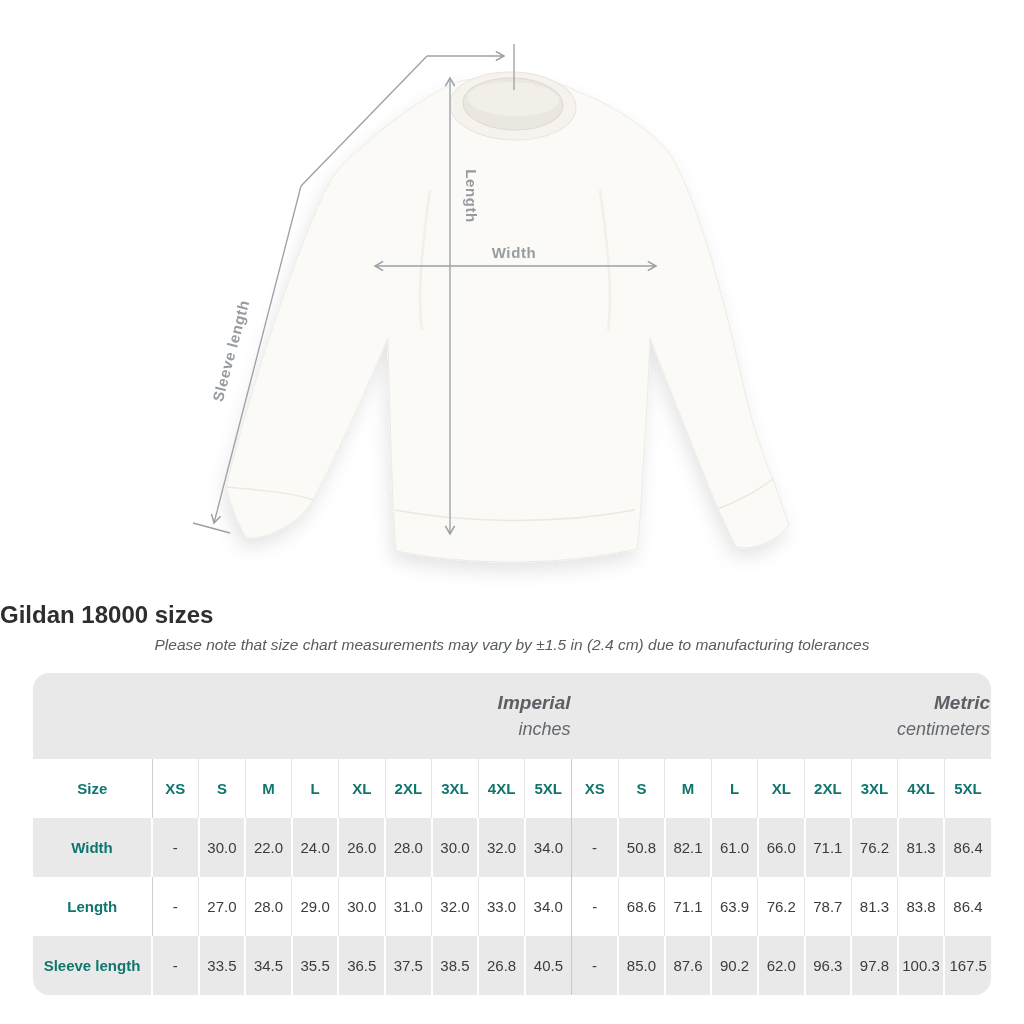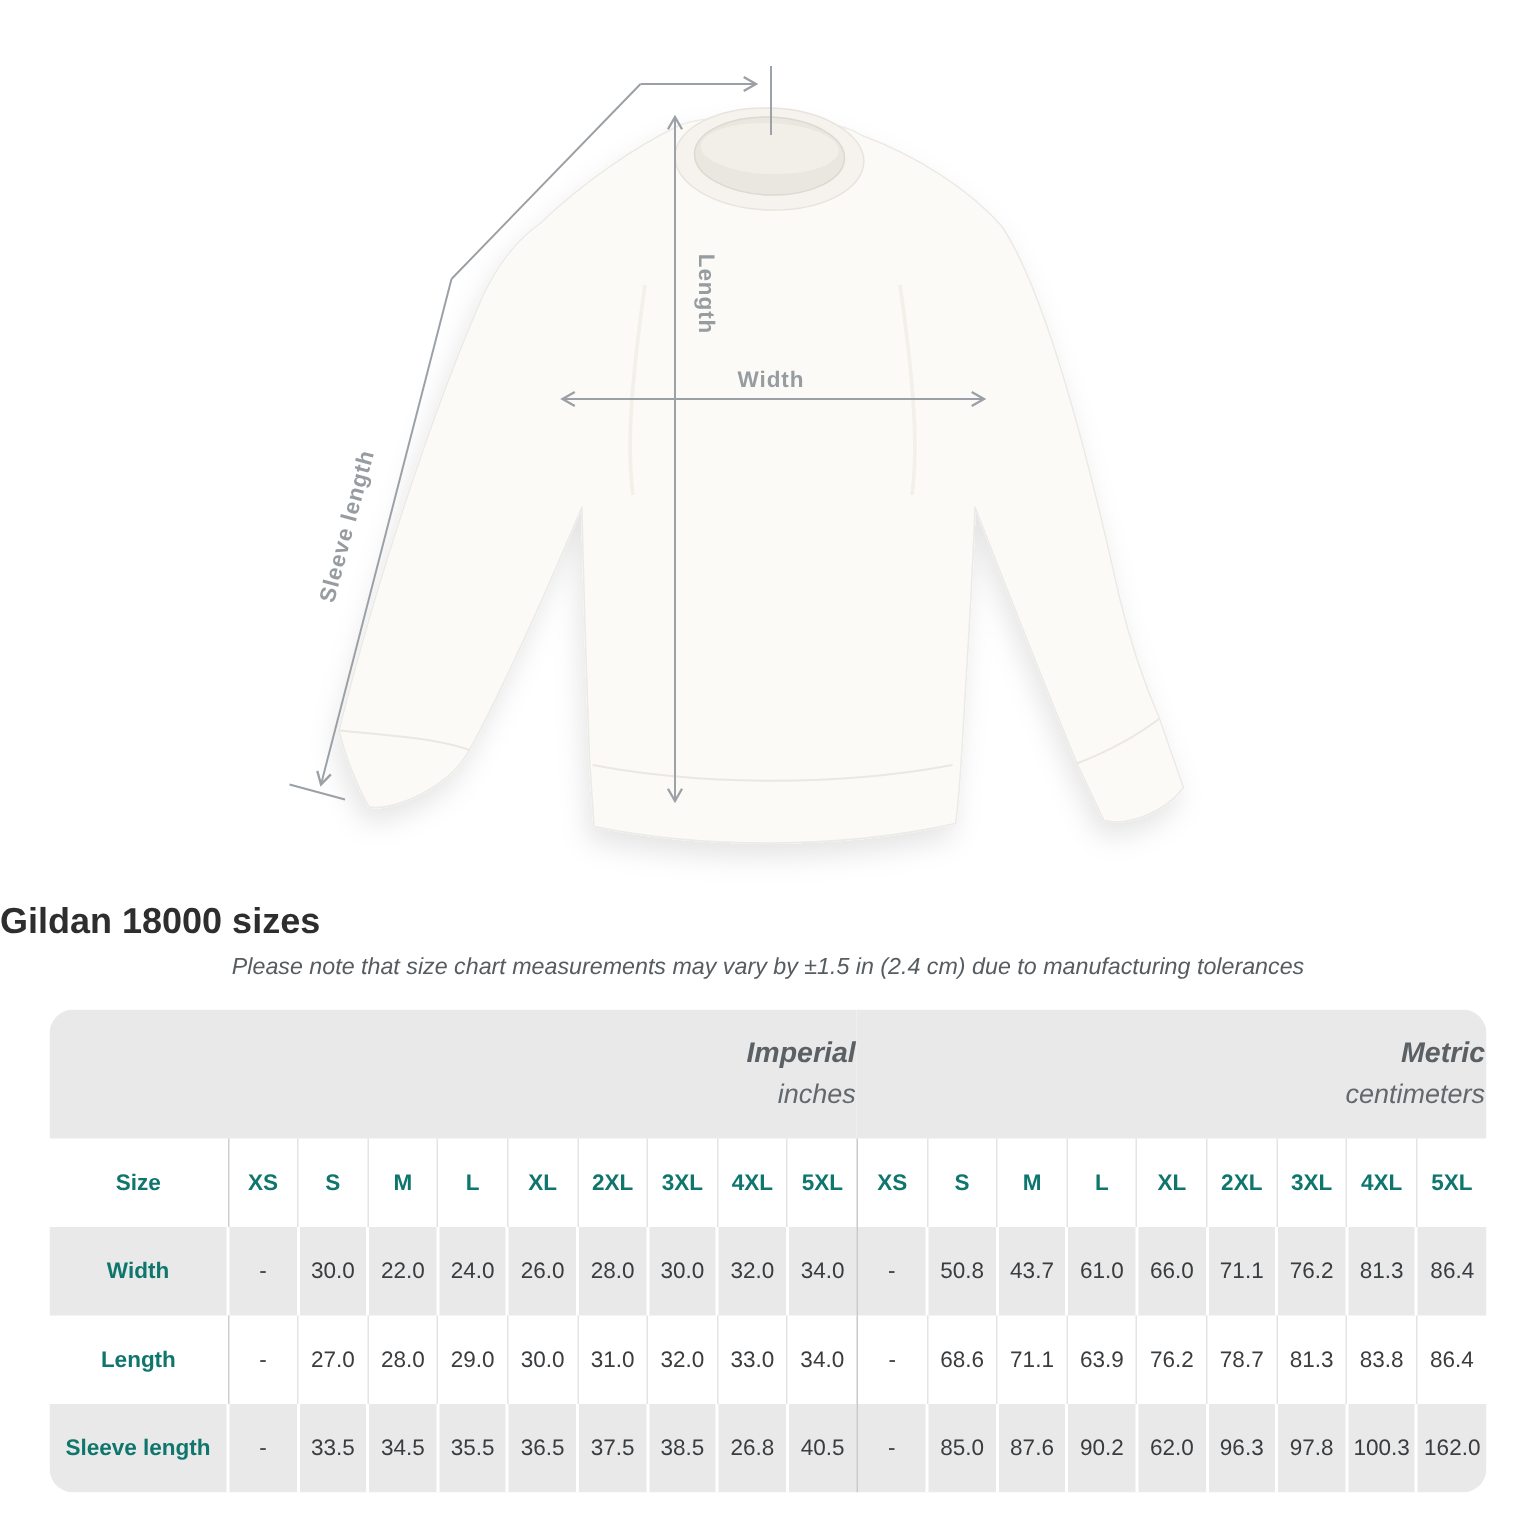--- a/index.html
+++ b/index.html
@@ -151,21 +151,21 @@
             <td class="value-cell">30.0</td>
             <td class="value-cell">22.0</td>
             <td class="value-cell">24.0</td>
             <td class="value-cell">26.0</td>
             <td class="value-cell">28.0</td>
             <td class="value-cell">30.0</td>
             <td class="value-cell">32.0</td>
             <td class="value-cell">34.0</td>
             <td class="value-cell major">-</td>
             <td class="value-cell">50.8</td>
-            <td class="value-cell">43.7</td>
+            <td class="value-cell">82.1</td>
             <td class="value-cell">61.0</td>
             <td class="value-cell">66.0</td>
             <td class="value-cell">71.1</td>
             <td class="value-cell">76.2</td>
             <td class="value-cell">81.3</td>
             <td class="value-cell">86.4</td>
           </tr>
           <tr class="row white">
             <th class="label-cell">Length</th>
             <td class="value-cell label-sep">-</td>
@@ -199,19 +199,19 @@
             <td class="value-cell">26.8</td>
             <td class="value-cell">40.5</td>
             <td class="value-cell major">-</td>
             <td class="value-cell">85.0</td>
             <td class="value-cell">87.6</td>
             <td class="value-cell">90.2</td>
             <td class="value-cell">62.0</td>
             <td class="value-cell">96.3</td>
             <td class="value-cell">97.8</td>
             <td class="value-cell">100.3</td>
-            <td class="value-cell">162.0</td>
+            <td class="value-cell">167.5</td>
           </tr>
         </tbody>
     </table>
   </div>
 
 </div>
 
 </body></html>

